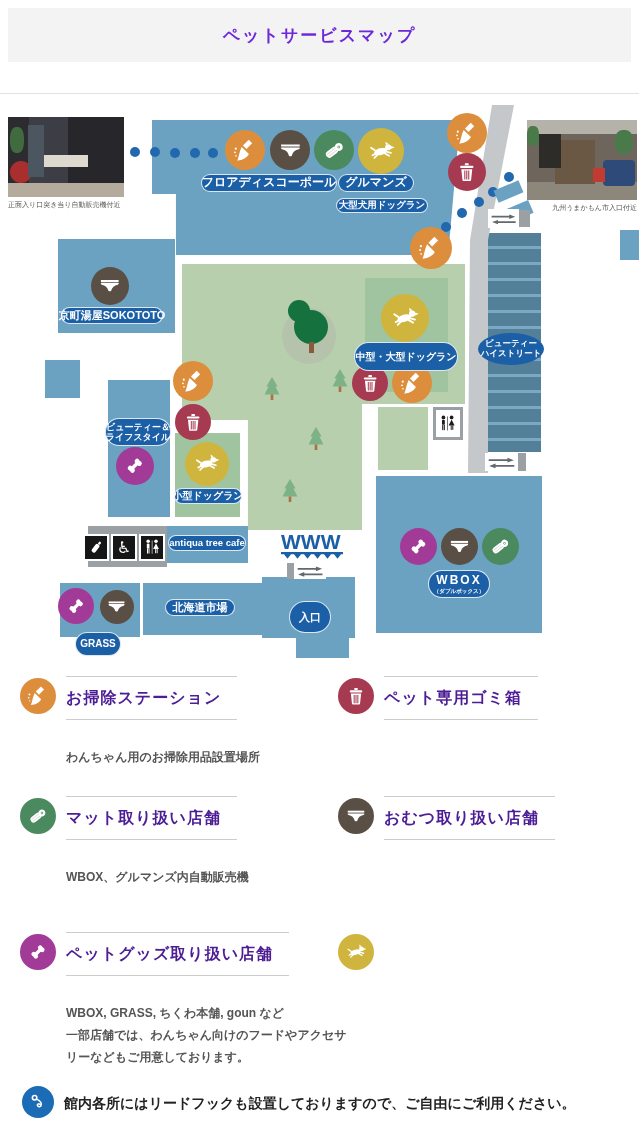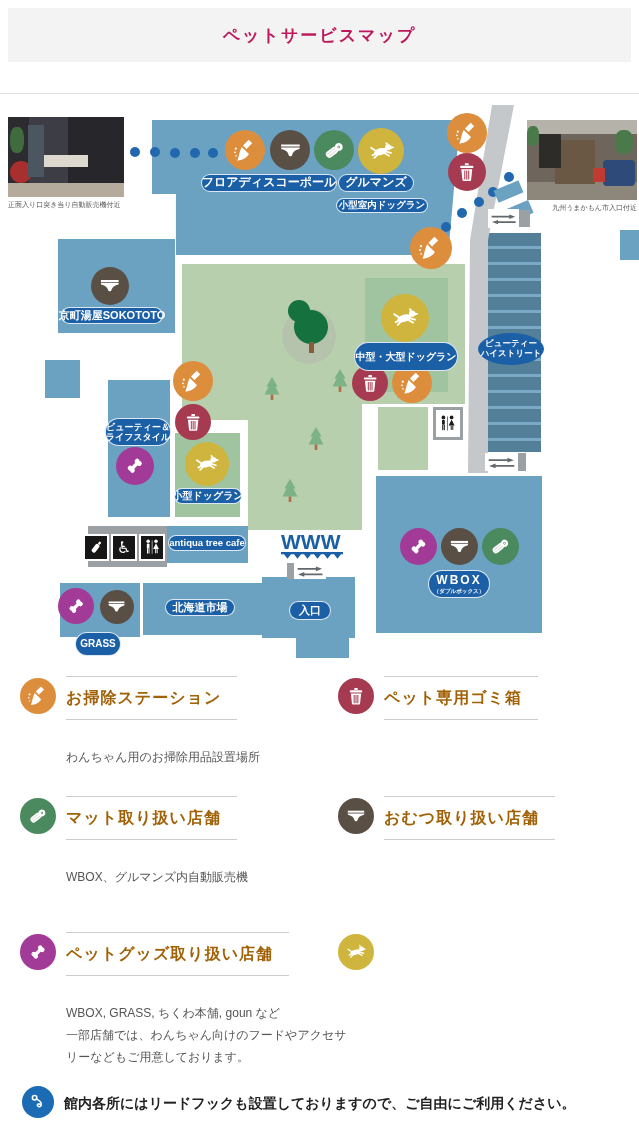--- a/index.html
+++ b/index.html
@@ -2,21 +2,21 @@
 <html style="--c-blue: #6ba2c2; --c-pill: #1b5fa6; --c-green1: #b7cfad; --c-green2: #a0c49f; --c-road: #c5c8ca; --c-orange: #dd8e3c; --c-brown: #5a4f45; --c-matgreen: #4b8a5f; --c-yellow: #cfb53d; --c-purple: #a23b98; --c-red: #a63a51; --c-dot: #2268ae; --c-note: #1b6cb5;"><head>
 <meta charset="utf-8">
 <style>
   html,body{margin:0;padding:0;background:#fff;}
   body{width:639px;height:1140px;position:relative;overflow:hidden;
        font-family:"Liberation Sans","DejaVu Sans",sans-serif;color:#222;}
   .abs{position:absolute;box-sizing:border-box;}
   
   .hdr{left:8px;top:8px;width:623px;height:54px;background:#f3f3f3;
        display:flex;align-items:center;justify-content:center;}
-  .hdr h1{margin:0;font-size:17px;font-weight:bold;letter-spacing:2px;color:#be185d;}
+  .hdr h1{margin:0;font-size:17px;font-weight:bold;letter-spacing:2px;color:#6d28d9;}
   .divider{left:0;top:93px;width:639px;height:1px;background:#e1e1e1;}
   
   .bld{background:var(--c-blue);}
   .grn1{background:var(--c-green1);}
   .grn2{background:var(--c-green2);}
   .road{background:var(--c-road);}
   .rows{background:repeating-linear-gradient(180deg,#547f99 0 13px,#7aa9c5 13px 16px);}
   
   .pill{position:absolute;background:var(--c-pill);color:#fff;font-weight:bold;
         border:1px solid rgba(255,255,255,.85);border-radius:20px;box-sizing:border-box;
@@ -45,25 +45,25 @@
   .wcin svg{width:88%;height:88%;}
   .blksq{position:absolute;background:#161616;box-shadow:inset 0 0 0 2px #fff;
          display:flex;align-items:center;justify-content:center;color:#fff;}
   .blksq svg{width:78%;height:78%;}
   
   .litem{position:absolute;display:flex;align-items:flex-start;}
   .lic{width:36px;height:36px;border-radius:50%;flex:0 0 36px;
        display:flex;align-items:center;justify-content:center;margin-top:2px;}
   .lic svg{width:22px;height:22px;}
   .lbody{margin-left:10px;}
-  .ltitle{font-size:16px;font-weight:bold;letter-spacing:1px;color:#a16207;
+  .ltitle{font-size:16px;font-weight:bold;letter-spacing:1px;color:#4c1d95;
           border-top:1px solid #ccc;border-bottom:1px solid #ccc;
           padding:10px 16px 10px 0;width:fit-content;line-height:22px;}
   .ldesc{margin-top:26px;font-size:12px;line-height:22px;color:#555;
-         white-space:pre-line;max-width:290px;}
+         white-space:pre-line;max-width:290px;font-weight:bold;}
   .note-text{position:absolute;font-size:14px;font-weight:600;color:#222;}
   .www-text{position:absolute;font-weight:bold;color:var(--c-pill);font-size:21px;
             letter-spacing:0;line-height:1;}
   .tree-part{position:absolute;border-radius:50%;}
 </style>
 </head>
 <body>
 
 <svg width="0" height="0" style="position:absolute">
   <defs>
@@ -394,21 +394,21 @@
       </svg>
     </div>
 
   <div class="pill" style="left:201px;top:174px;width:136px;height:18px;font-size:12px;">
     <span>フロアディスコーポール</span>
     </div>
   <div class="pill" style="left:338px;top:174px;width:76px;height:18px;font-size:12px;">
     <span>グルマンズ</span>
     </div>
   <div class="pill" style="left:336px;top:198px;width:92px;height:15px;font-size:9.5px;">
-    <span>小型室内ドッグラン</span>
+    <span>大型犬用ドッグラン</span>
     </div>
   <div class="pill" style="left:61px;top:307px;width:102px;height:17px;font-size:11px;">
     <span>京町湯屋SOKOTOTO</span>
     </div>
   <div class="pill" style="left:105px;top:418px;width:66px;height:28px;font-size:9px;border-radius:14px;">
     <span>ビューティー＆</span>
     <span>ライフスタイル</span>
     </div>
   <div class="pill" style="left:354px;top:342px;width:104px;height:29px;font-size:10px;">
     <span>中型・大型ドッグラン</span>
@@ -423,21 +423,21 @@
   <div class="pill" style="left:168px;top:535px;width:78px;height:16px;font-size:9.5px;">
     <span>antiqua tree cafe</span>
     </div>
   <div class="pill" style="left:428px;top:570px;width:62px;height:28px;border-radius:14px;">
     <span style="font-size:12px;letter-spacing:2px;">WBOX</span>
     <span style="font-size:5.5px;">（ダブルボックス）</span>
     </div>
   <div class="pill" style="left:165px;top:599px;width:70px;height:17px;font-size:11px;">
     <span>北海道市場</span>
     </div>
-  <div class="pill" style="left:289px;top:601px;width:42px;height:19px;font-size:11px;">
+  <div class="pill" style="left:289px;top:601px;width:42px;height:32px;font-size:11px;">
     <span>入口</span>
     </div>
   <div class="pill" style="left:75px;top:632px;width:46px;height:24px;font-size:10px;">
     <span>GRASS</span>
     </div>
 </div>
 
 <section>
 
   <div class="litem" style="left:20px;top:676px;">

